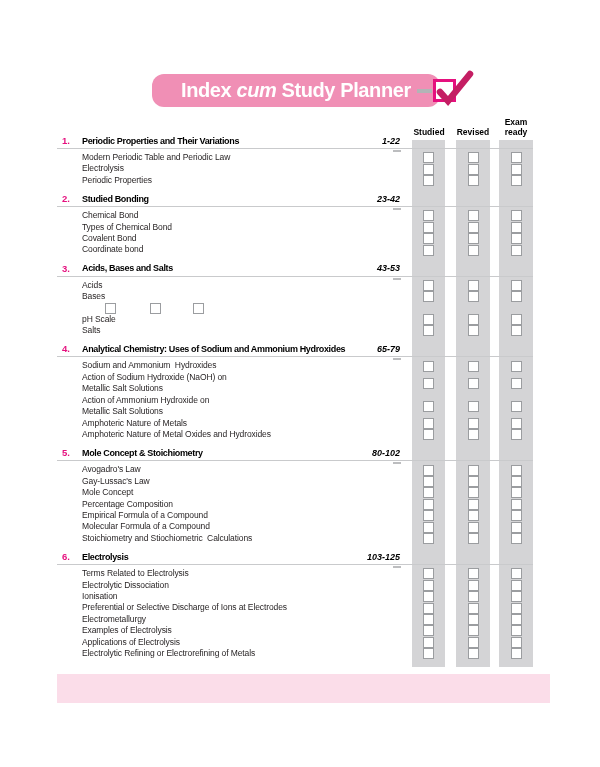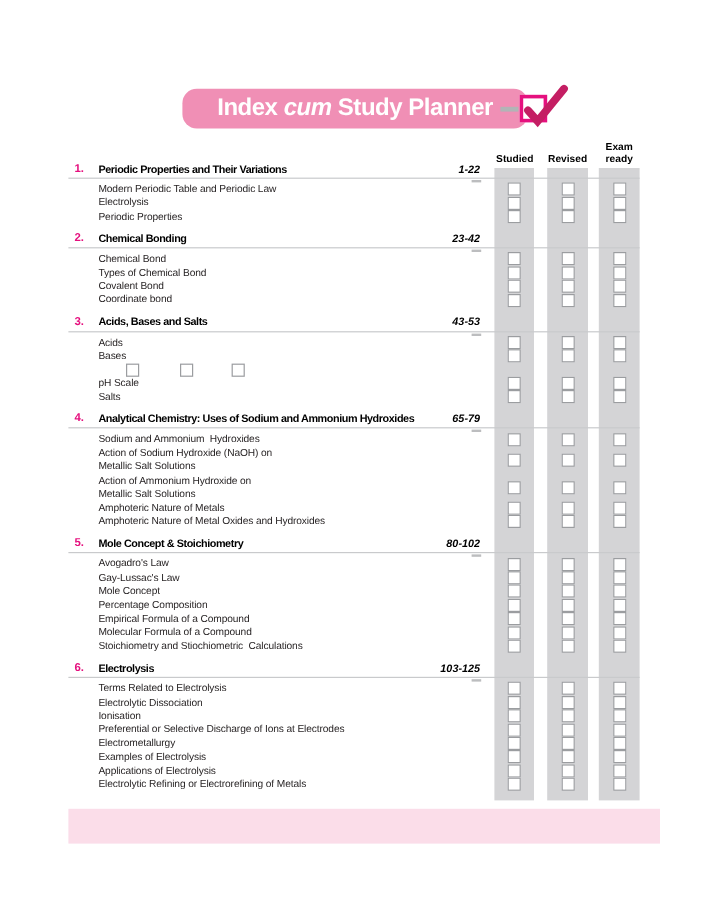--- a/index.html
+++ b/index.html
@@ -134,21 +134,21 @@
           </span>
           <span class="cell c2">
             <span class="box"></span>
           </span>
         </div>
       </div>
       <div class="chapter">
         <div class="row title-row">
           <span class="num">2.</span>
           <span class="title-body">
-            <span class="ch-title">Chemical Bonding</span>
+            <span class="ch-title">Studied Bonding</span>
             <span class="ch-pages">23-42</span>
           </span>
           <span class="tick"></span>
         </div>
         <div class="row topic-row">
           <span class="num"></span>
           <span class="topic">Chemical Bond</span>
           <span class="cell c0">
             <span class="box"></span>
           </span>

